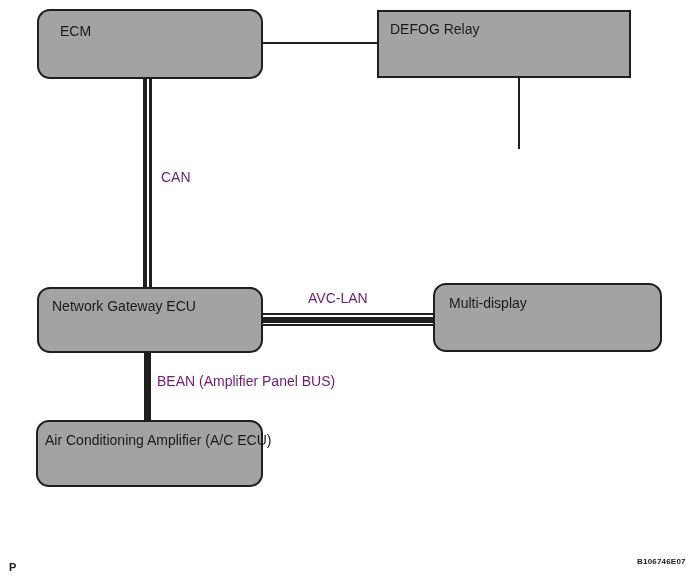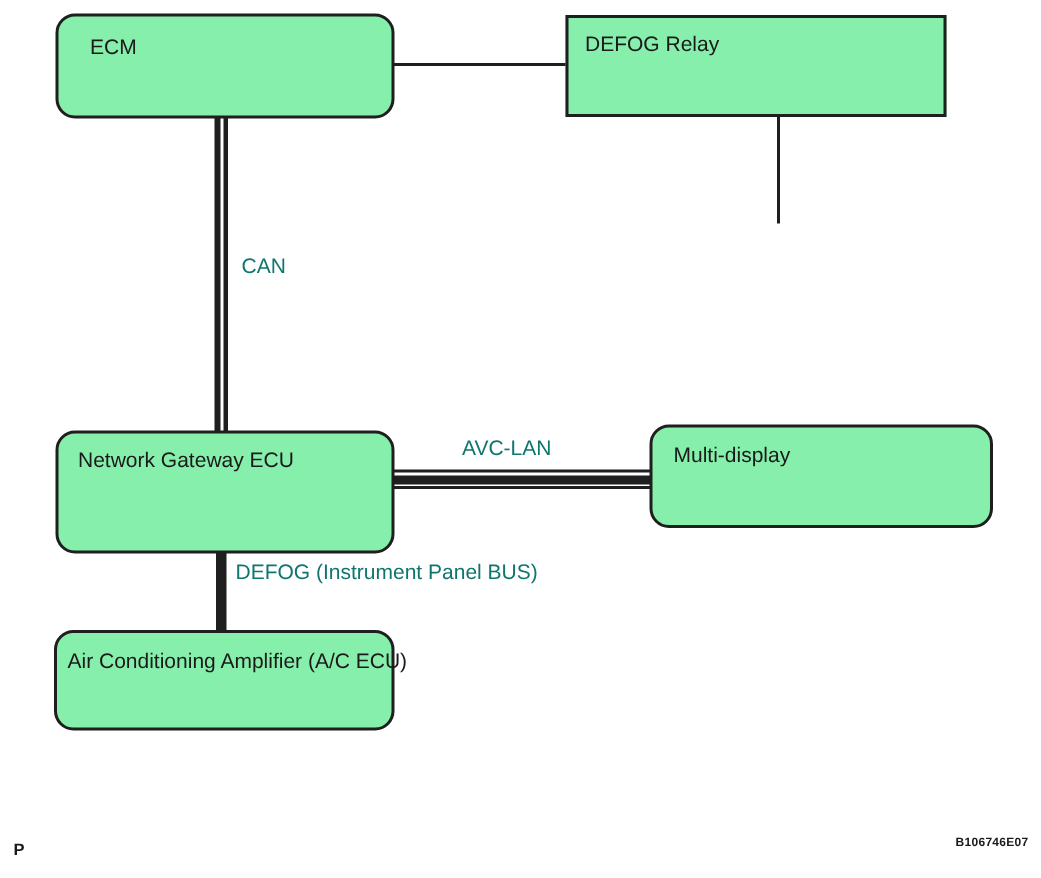--- a/index.html
+++ b/index.html
@@ -13,36 +13,36 @@
     height: 585px;
     background: #ffffff;
     font-family: "Liberation Sans", sans-serif;
     color: #1a1a1a;
     overflow: hidden;
   }
   .node {
     position: absolute;
     box-sizing: border-box;
     border: 2px solid #1f1f1f;
-    background: #86efac;
+    background: #a3a3a3;
     font-size: 14px;
     line-height: 1.1;
     color: #1a1a1a;
   }
   .rounded { border-radius: 13px; }
   .node .lbl { position: absolute; white-space: nowrap; }
 
   
   #ecm            { left: 37px;  top: 9px;   width: 226px; height: 70px; }
   #ecm .lbl       { left: 21px;  top: 13px; }
   #defog-relay    { left: 377px; top: 10px;  width: 254px; height: 68px; }
   #defog-relay .lbl { left: 11px; top: 10px; }
   #rear-defogger  { left: 376px; top: 148px; width: 286px; height: 68px; }
   #rear-defogger .lbl { left: 12px; top: 10px; }
-  #gateway        { left: 37px;  top: 287px; width: 226px; height: 82px; }
+  #gateway        { left: 37px;  top: 287px; width: 226px; height: 66px; }
   #gateway .lbl   { left: 13px;  top: 10px; }
   #multi-display  { left: 433px; top: 283px; width: 229px; height: 69px; }
   #multi-display .lbl { left: 14px; top: 11px; }
   #ac-amp         { left: 36px;  top: 420px; width: 227px; height: 67px; }
   #ac-amp .lbl    { left: 7px;   top: 11px; }
 
   
   .line { position: absolute; background: #1f1f1f; }
   #lnk-ecm-defog   { left: 261px; top: 42px;  width: 117px; height: 2px; }
   #lnk-defog-rwd   { left: 518px; top: 77px;  width: 2px;   height: 72px; }
@@ -59,21 +59,21 @@
   #bus-avclan .t { position: absolute; left: 0; right: 0; top: 0;   height: 2px; background: #1f1f1f; }
   #bus-avclan .m { position: absolute; left: 0; right: 0; top: 4px; height: 6px; background: #1f1f1f; }
   #bus-avclan .b { position: absolute; left: 0; right: 0; bottom: 0; height: 2px; background: #1f1f1f; }
   #bus-bean   { left: 144px; top: 352px; width: 7px; height: 69px; }
 
   
   .bus-label {
     position: absolute;
     font-size: 14px;
     white-space: nowrap;
-    color: #0f766e;
+    color: #701a75;
     text-align: right;
   }
   #lbl-can    { left: 161px; top: 169px; }
   #lbl-avclan { left: 308px; top: 290px; }
   #lbl-bean   { left: 157px; top: 373px; }
 
   
   #page-marker {
     position: absolute;
     left: 9px; top: 561px;
@@ -120,18 +120,18 @@
   <div class="node rounded" id="multi-display">
     <span class="lbl">Multi-display</span>
   </div>
 
   <div class="node rounded" id="ac-amp">
     <span class="lbl">Air Conditioning Amplifier (A/C ECU)</span>
   </div>
 
   <div class="bus-label" id="lbl-can">CAN</div>
   <div class="bus-label" id="lbl-avclan">AVC-LAN</div>
-  <div class="bus-label" id="lbl-bean">DEFOG (Instrument Panel BUS)</div>
+  <div class="bus-label" id="lbl-bean">BEAN (Amplifier Panel BUS)</div>
 
   <div id="page-marker">P</div>
   <div id="figure-code">B106746E07</div>
 
 </div>
 
 </body></html>

